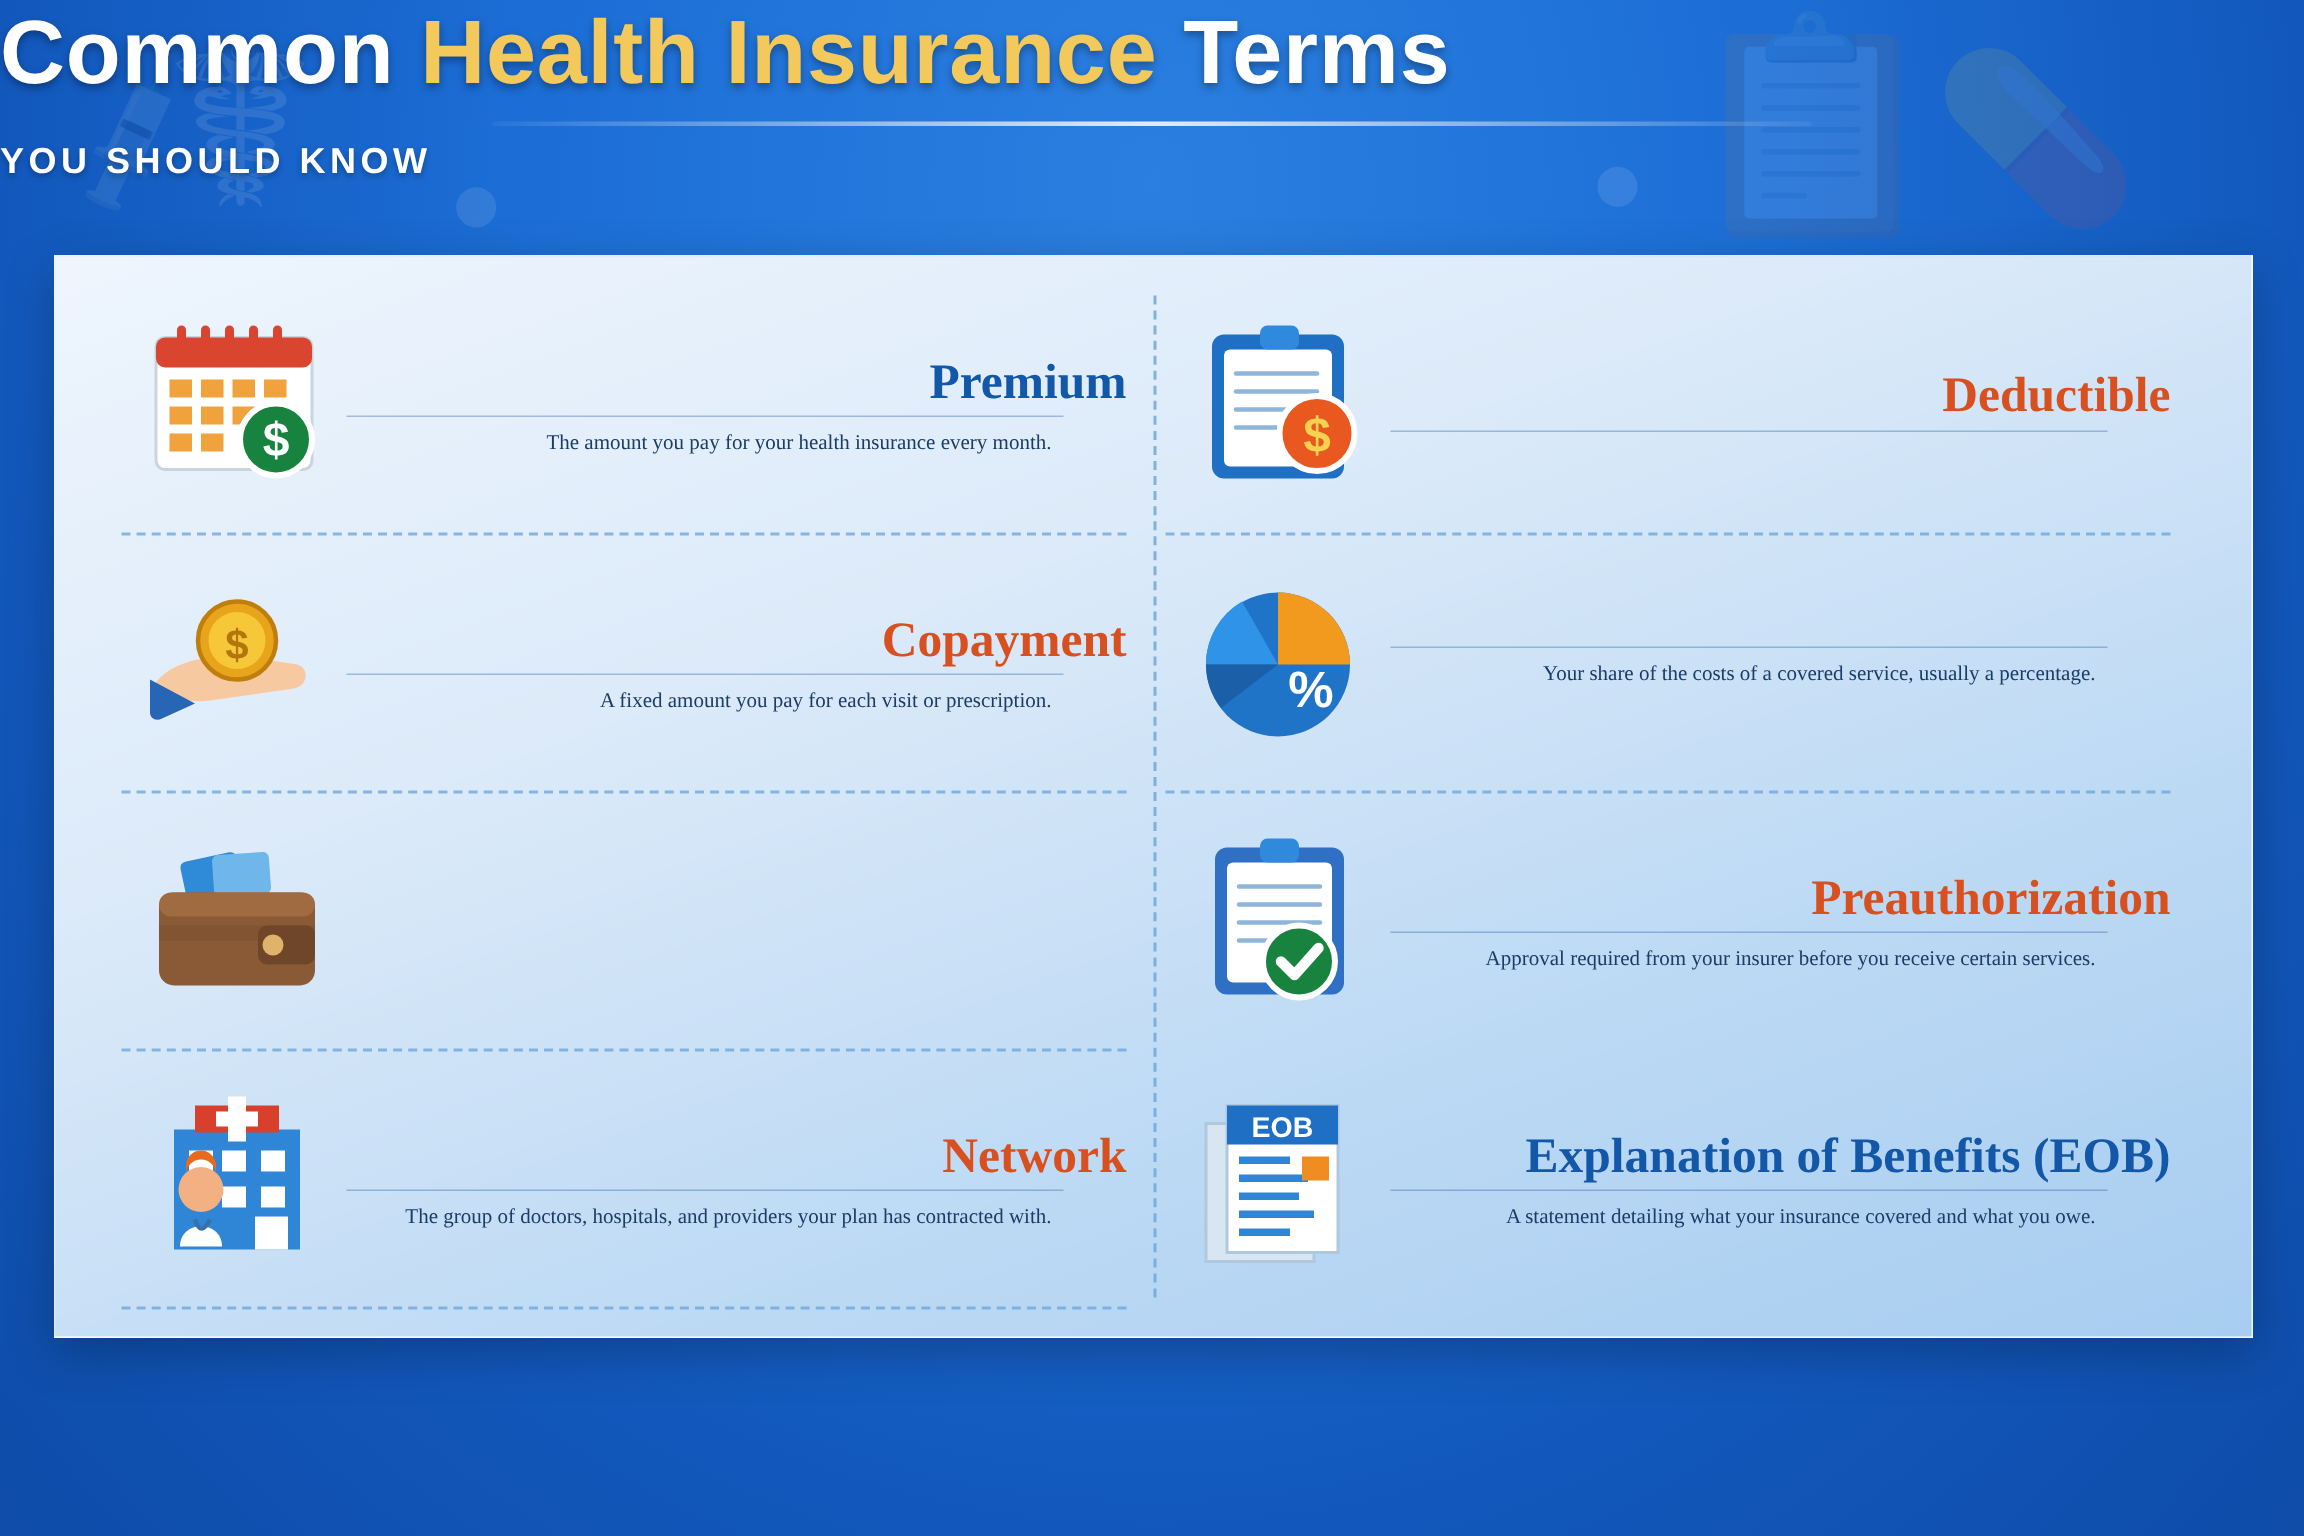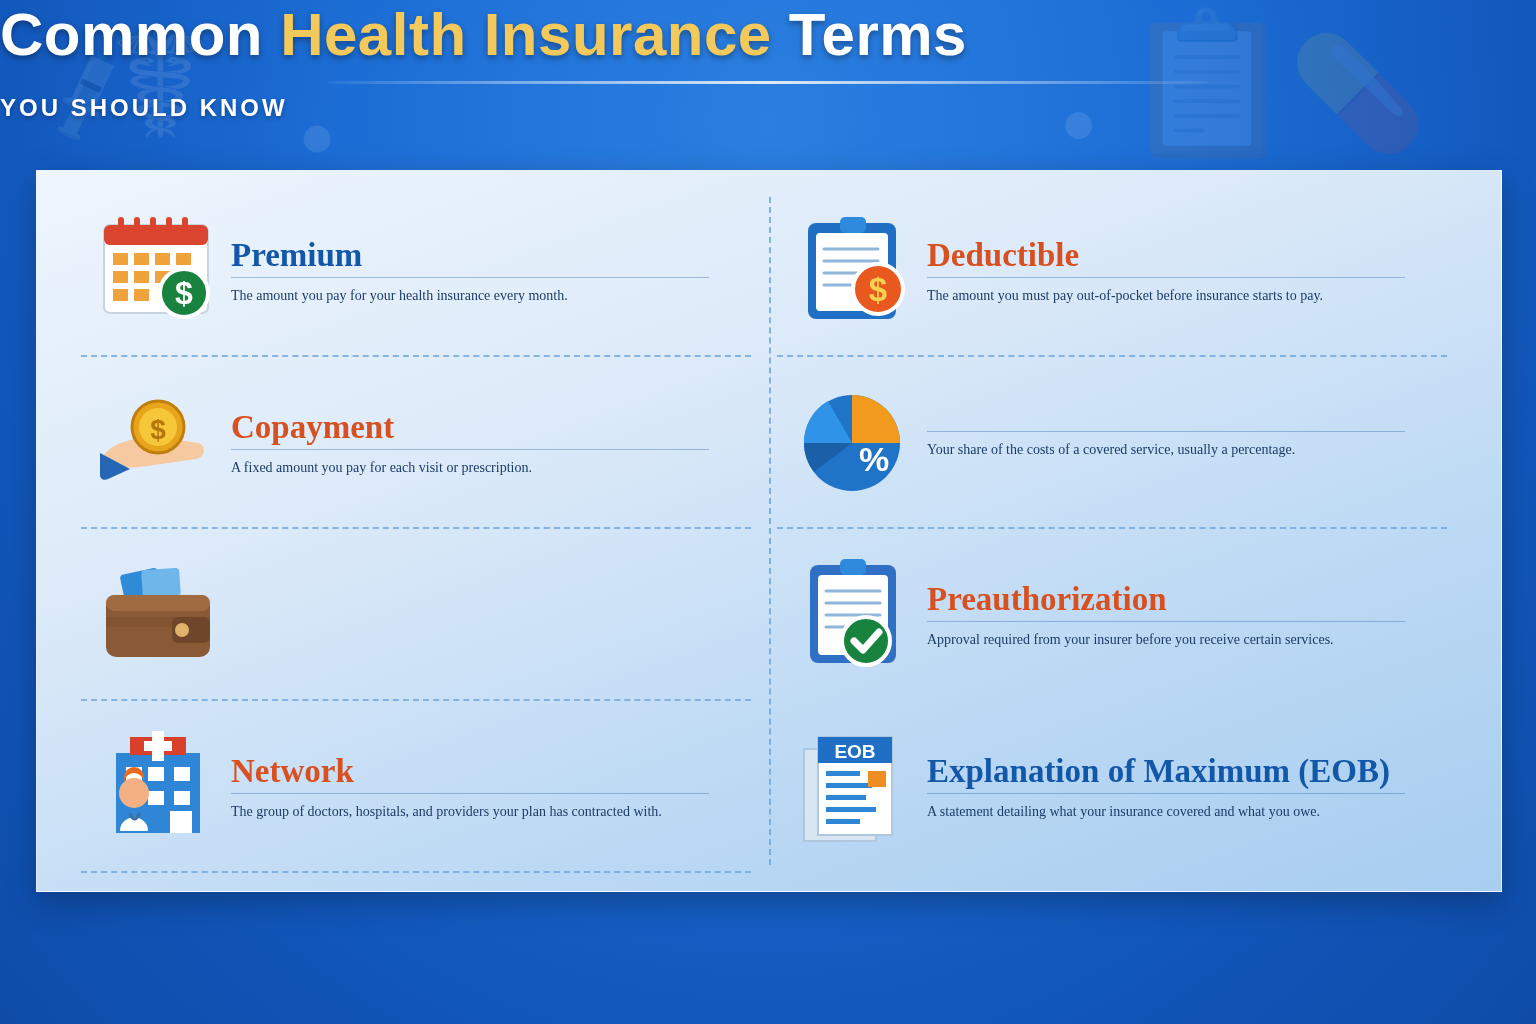--- a/index.html
+++ b/index.html
@@ -104,21 +104,21 @@
     opacity: 0.8;
   }
   .icon-wrap {
     width: 150px;
     min-width: 150px;
     height: 130px;
     display: flex;
     align-items: center;
     justify-content: center;
   }
-  .txt { flex: 1; }
+  .txt { flex: 1; text-align: right; }
   .term {
     font-family: "Liberation Serif", serif;
     font-size: 33px;
     font-weight: bold;
     margin: 0 0 2px 0;
     line-height: 1.1;
   }
   .term.blue { color: #1257a8; }
   .term.red  { color: #d8501f; }
   .term-rule {
@@ -205,21 +205,20 @@
               <line x1="42" y1="62" x2="96" y2="62"></line>
                 <line x1="42" y1="74" x2="78" y2="74"></line>
             </g>
             <circle cx="96" cy="78" r="25" fill="#e8581f" stroke="#ffffff" stroke-width="4"></circle>
             <text x="96" y="90" font-size="33" font-family="Liberation Sans, sans-serif" font-weight="bold" fill="#f7d250" text-anchor="middle">$</text>
           </svg>
         </div>
         <div class="txt">
           <p class="term red">Deductible</p>
           <div class="term-rule"></div>
-          <p class="desc">The amount you must pay out-of-pocket before insurance starts to pay.</p>
         </div>
       </div>
 
       <div class="cell rowline">
         <div class="icon-wrap">
           <svg class="svgicon" width="140" height="120" viewBox="0 0 140 120">
             <path d="M18 72 C30 56 60 52 86 56 L112 60 C120 62 120 74 110 76 L54 84 C38 86 26 82 18 72 Z" fill="#f6c9a0"></path>
             <path d="M14 70 L14 92 C14 96 18 98 22 96 L44 86 Z" fill="#2766b5"></path>
             <circle cx="72" cy="44" r="26" fill="#e8a51c" stroke="#c07f0c" stroke-width="3"></circle>
             <circle cx="72" cy="44" r="19" fill="#f6c839"></circle>
@@ -326,21 +325,21 @@
                 <rect x="44" y="44" width="34" height="5"></rect>
                 <rect x="44" y="56" width="46" height="5"></rect>
                 <rect x="44" y="68" width="40" height="5"></rect>
                 <rect x="44" y="80" width="50" height="5"></rect>
                 <rect x="44" y="92" width="34" height="5"></rect>
               </g>
             <rect x="86" y="44" width="18" height="16" fill="#ef8c22"></rect>
           </svg>
         </div>
         <div class="txt">
-          <p class="term blue">Explanation of Maximum (EOB)</p>
+          <p class="term blue">Explanation of Benefits (EOB)</p>
           <div class="term-rule"></div>
           <p class="desc">A statement detailing what your insurance covered and what you owe.</p>
         </div>
       </div>
 
     </div>
   </div>
 </div>
 
 </body></html>

